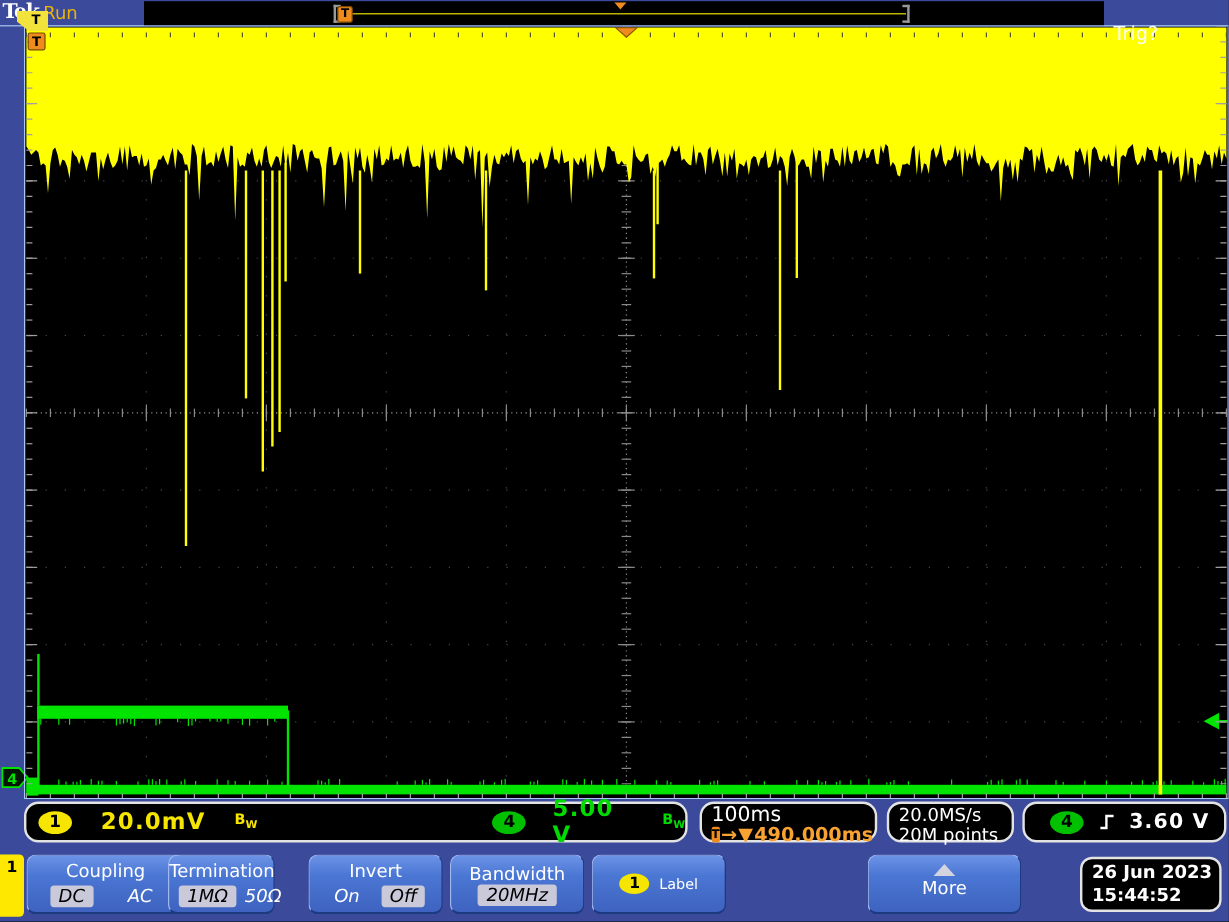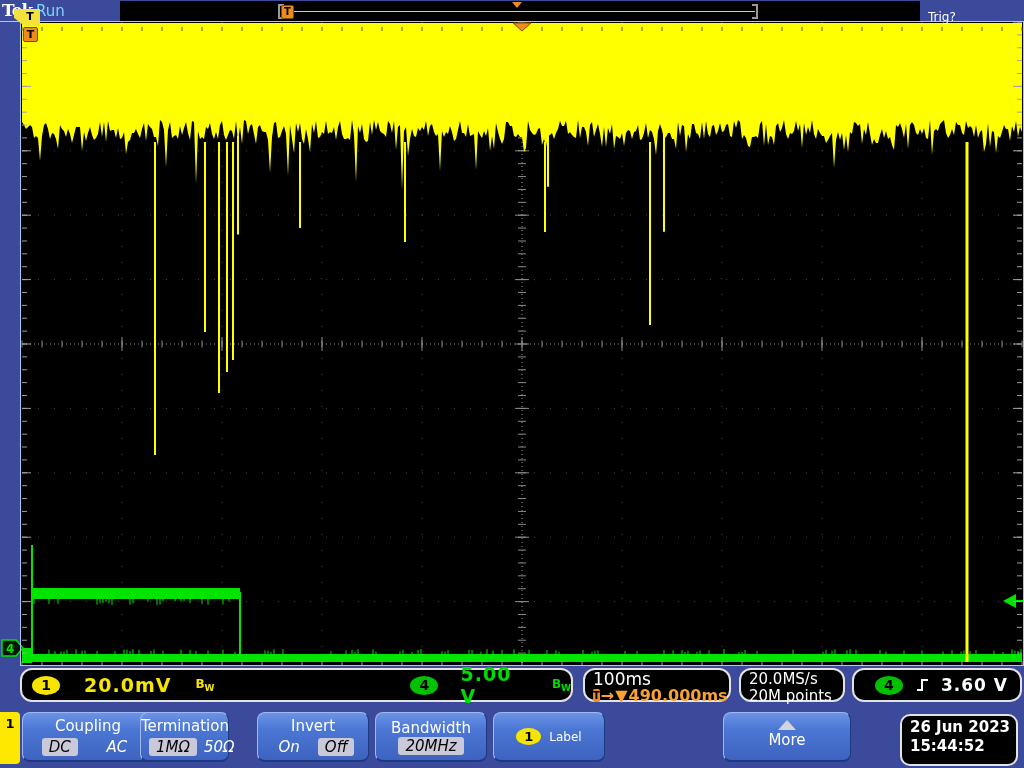--- a/index.html
+++ b/index.html
@@ -2,22 +2,22 @@
 <html><head>
 <meta charset="utf-8">
 <style>
   * { margin:0; padding:0; box-sizing:border-box; }
   body { background:#222; font-family:"DejaVu Sans", sans-serif; }
   .screen { position:relative; width:1024px; height:768px; background:#3b4a9b; overflow:hidden; }
 
   
   .topbar { position:absolute; left:0; top:0; width:1024px; height:22px; background:#3b4a9b; border-bottom:1px solid #a9c7f2; z-index:5; }
   .tek-logo { position:absolute; left:2px; top:0px; color:#fff; font-family:"DejaVu Serif", serif; font-weight:bold; font-size:17px; letter-spacing:-1px; }
-  .run-status { position:absolute; left:36px; top:2px; color:#7dd3fc; font-size:15px; }
-  .trig-status { position:absolute; left:928px; top:10px; color:#fff; font-size:12px; }
+  .run-status { position:absolute; left:36px; top:2px; color:#eab308; font-size:15px; }
+  .trig-status { position:absolute; left:928px; top:18px; color:#fff; font-size:16px; }
   .acq-strip { position:absolute; left:120px; top:1px; width:800px; height:20px; background:#000; }
   .acq-line { position:absolute; left:162px; top:10px; width:473px; height:1px; background:#e8e000; }
   .acq-bl { position:absolute; left:158px; top:3px; width:6px; height:15px; border-left:2px solid #999; border-top:2px solid #999; border-bottom:2px solid #999; }
   .acq-br { position:absolute; left:632px; top:3px; width:6px; height:15px; border-right:2px solid #999; border-top:2px solid #999; border-bottom:2px solid #999; }
   .acq-t { position:absolute; left:161px; top:4px; width:13px; height:14px; background:#ef8b1c; border:1px solid #7a4a00; border-radius:2px; color:#000; font-size:10px; font-weight:bold; text-align:center; line-height:12px; }
   .acq-tri { position:absolute; left:392px; top:1px; width:0; height:0; border-left:5px solid transparent; border-right:5px solid transparent; border-top:6px solid #ef8b1c; }
 
   
   #wave-svg { position:absolute; left:0; top:22px; z-index:1; }
   .ch1-flag { position:absolute; left:14px; top:9px; width:26px; height:17px; background:#f2e23c;
@@ -60,21 +60,21 @@
           color:#fff; text-align:center; cursor:pointer; }
   .mtitle { font-size:15px; margin-top:4px; }
   .mrow { display:flex; justify-content:space-around; align-items:center; margin-top:3px; padding:0 8px; }
   .opt { font-size:15px; color:#fff; padding:0 7px;font-style:italic; }
   .opt.selected { background:#c9c9da; color:#000; border-radius:3px; }
   .label-row { display:flex; align-items:center; justify-content:center; gap:8px; height:100%; }
   .small-badge { display:inline-block; width:25px; height:17px; border-radius:50%; background:#f5e500; color:#000; font-size:13px; font-weight:bold; text-align:center; line-height:17px; }
   .label-txt { font-size:12px; }
   .more-tri { width:0; height:0; border-left:9px solid transparent; border-right:9px solid transparent; border-bottom:10px solid #d4d4de; margin:7px auto 1px auto; }
   .more-txt { font-size:15px; }
-  .datetime { position:absolute; left:900px; top:8px; width:118px; height:52px; background:#000; border:2px solid #e3e3e3; border-radius:10px; color:#fff; font-size:15px; font-weight:bold; text-align:left; padding:2px 0 0 8px; line-height:19px; }
+  .datetime { position:absolute; left:900px; top:8px; width:118px; height:46px; background:#000; border:2px solid #e3e3e3; border-radius:10px; color:#fff; font-size:15px; font-weight:bold; text-align:left; padding:2px 0 0 8px; line-height:19px; }
 </style>
 </head>
 <body>
 
 <div class="screen">
 
   <div class="topbar">
     <span class="tek-logo">Tek</span>
     <span class="run-status">Run</span>
     <div class="acq-strip">

